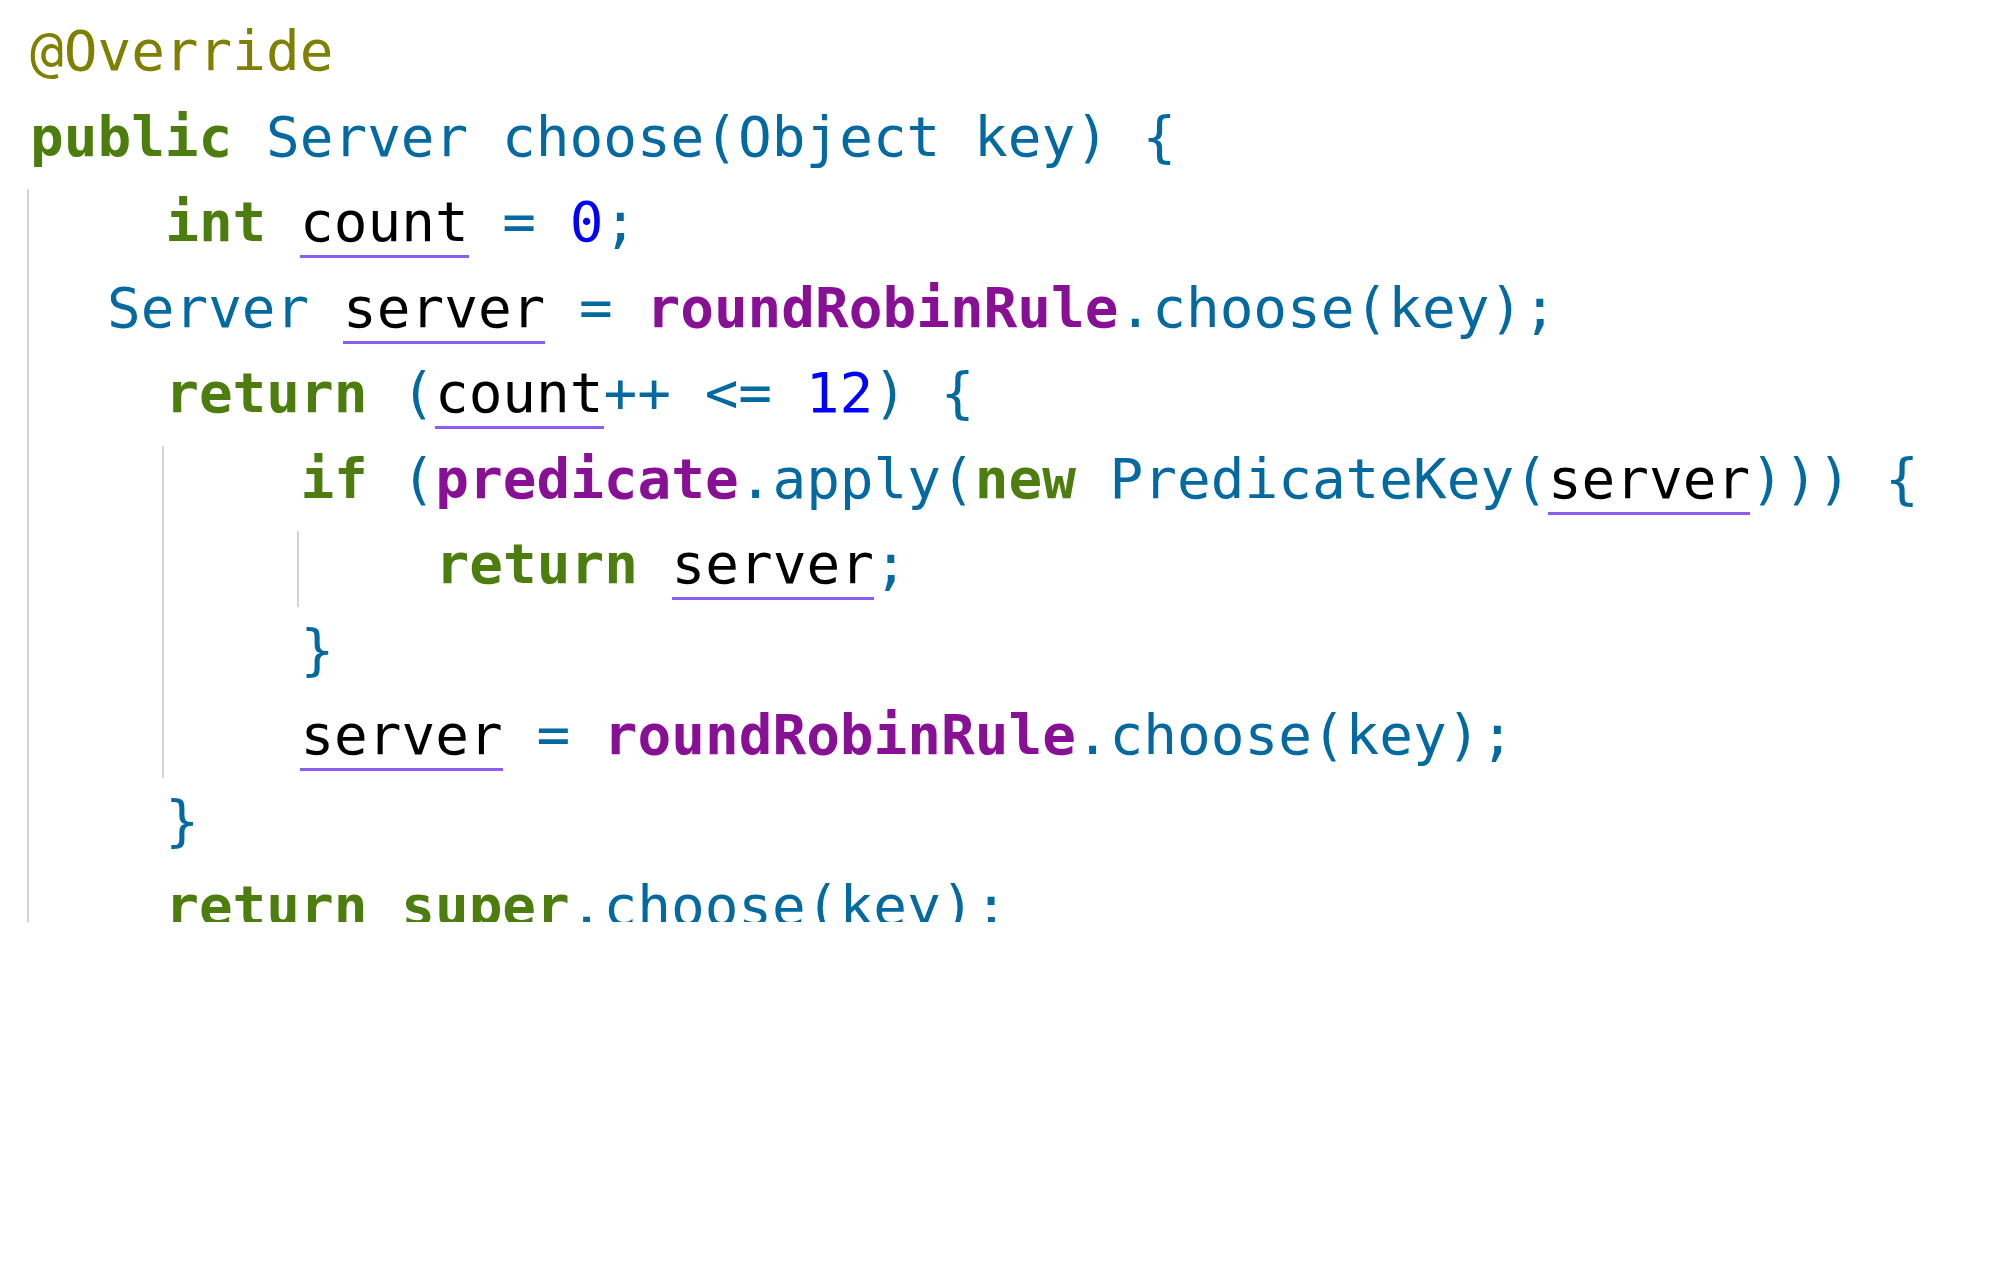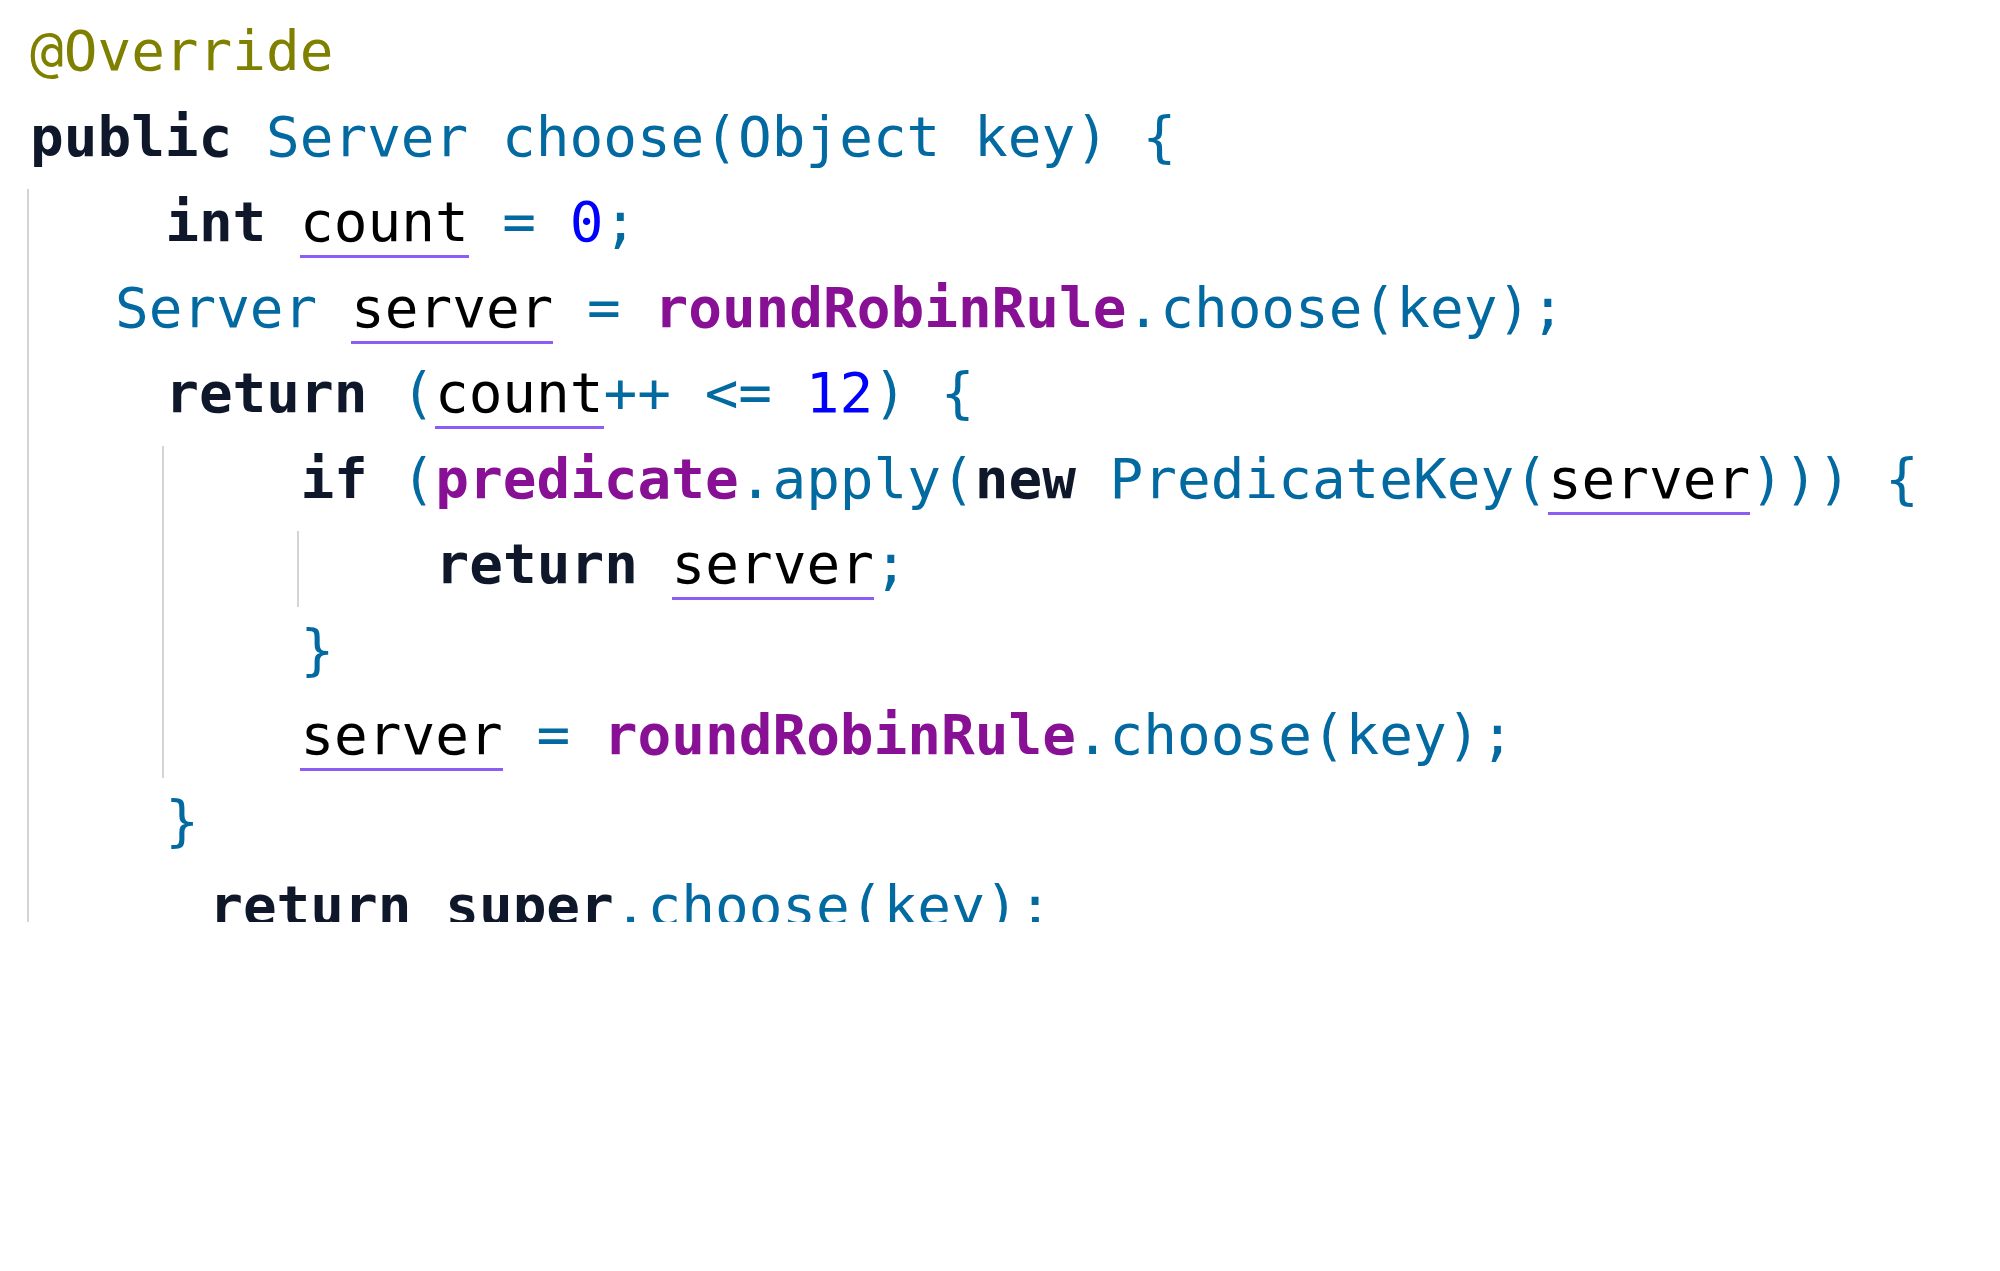--- a/index.html
+++ b/index.html
@@ -39,21 +39,21 @@
     font-size: 56px;
     letter-spacing: 0px;
     color: #000000;
     position: relative;
     padding-left: 30px;
     box-sizing: border-box;
   }
 
   
   .tok-annotation { color: #808000; font-weight: normal; }
-  .tok-keyword    { color: #0f172a; font-weight: bold; }
+  .tok-keyword    { color: #4d7c0f; font-weight: bold; }
   .tok-number     { color: #0000ff; font-weight: normal; }
   .tok-field      { color: #871094; font-weight: bold; }
   .tok-local      { color: #000000; font-weight: normal;
                     border-bottom: 3px solid #8b5cf6;
                     padding-bottom: 1px; }
   .tok-plain      { color: #0369a1; font-weight: normal; }
 
   
   .indent-guide {
     position: absolute;
@@ -67,23 +67,23 @@
 <div id="code-view">
   <div class="indent-guides-layer">
       <div class="indent-guide" style="left: 27px; top: 189px; height: 759.5px; background: rgb(212, 212, 212);"></div>
       <div class="indent-guide" style="left: 162.2px; top: 445.5px; height: 332px; background: rgb(212, 212, 212);"></div>
       <div class="indent-guide" style="left: 297.4px; top: 531px; height: 75.5px; background: rgb(212, 212, 212);"></div>
     </div>
   <div class="code-lines">
       <div class="code-line" style="padding-left: 30px;"><span class="tok-annotation">@Override</span></div>
       <div class="code-line" style="padding-left: 30px;"><span class="tok-keyword">public</span><span class="tok-plain"> Server choose(Object key) {</span></div>
       <div class="code-line" style="padding-left: 165.2px;"><span class="tok-keyword">int</span><span class="tok-plain"> </span><span class="tok-local">count</span><span class="tok-plain"> = </span><span class="tok-number">0</span><span class="tok-plain">;</span></div>
-      <div class="code-line" style="padding-left: 107px; margin-left: 8px;"><span class="tok-plain">Server </span><span class="tok-local">server</span><span class="tok-plain"> = </span><span class="tok-field">roundRobinRule</span><span class="tok-plain">.choose(key);</span></div>
+      <div class="code-line" style="padding-left: 107px;"><span class="tok-plain">Server </span><span class="tok-local">server</span><span class="tok-plain"> = </span><span class="tok-field">roundRobinRule</span><span class="tok-plain">.choose(key);</span></div>
       <div class="code-line" style="padding-left: 165.2px;"><span class="tok-keyword">return</span><span class="tok-plain"> (</span><span class="tok-local">count</span><span class="tok-plain">++ &lt;= </span><span class="tok-number">12</span><span class="tok-plain">) {</span></div>
       <div class="code-line" style="padding-left: 300.4px;"><span class="tok-keyword">if</span><span class="tok-plain"> (</span><span class="tok-field">predicate</span><span class="tok-plain">.apply(</span><span class="tok-keyword">new</span><span class="tok-plain"> PredicateKey(</span><span class="tok-local">server</span><span class="tok-plain">))) {</span></div>
       <div class="code-line" style="padding-left: 435.6px;"><span class="tok-keyword">return</span><span class="tok-plain"> </span><span class="tok-local">server</span><span class="tok-plain">;</span></div>
       <div class="code-line" style="padding-left: 300.4px;"><span class="tok-plain">}</span></div>
       <div class="code-line" style="padding-left: 300.4px;"><span class="tok-local">server</span><span class="tok-plain"> = </span><span class="tok-field">roundRobinRule</span><span class="tok-plain">.choose(key);</span></div>
       <div class="code-line" style="padding-left: 165.2px;"><span class="tok-plain">}</span></div>
-      <div class="code-line" style="padding-left: 165.2px; margin-left: 44px;"><span class="tok-keyword">return</span><span class="tok-plain"> </span><span class="tok-keyword">super</span><span class="tok-plain">.choose(key);</span></div>
+      <div class="code-line" style="padding-left: 165.2px;"><span class="tok-keyword">return</span><span class="tok-plain"> </span><span class="tok-keyword">super</span><span class="tok-plain">.choose(key);</span></div>
       <div class="code-line" style="padding-left: 30px;"><span class="tok-plain">}</span></div>
     </div>
 </div>
 
 </body></html>

